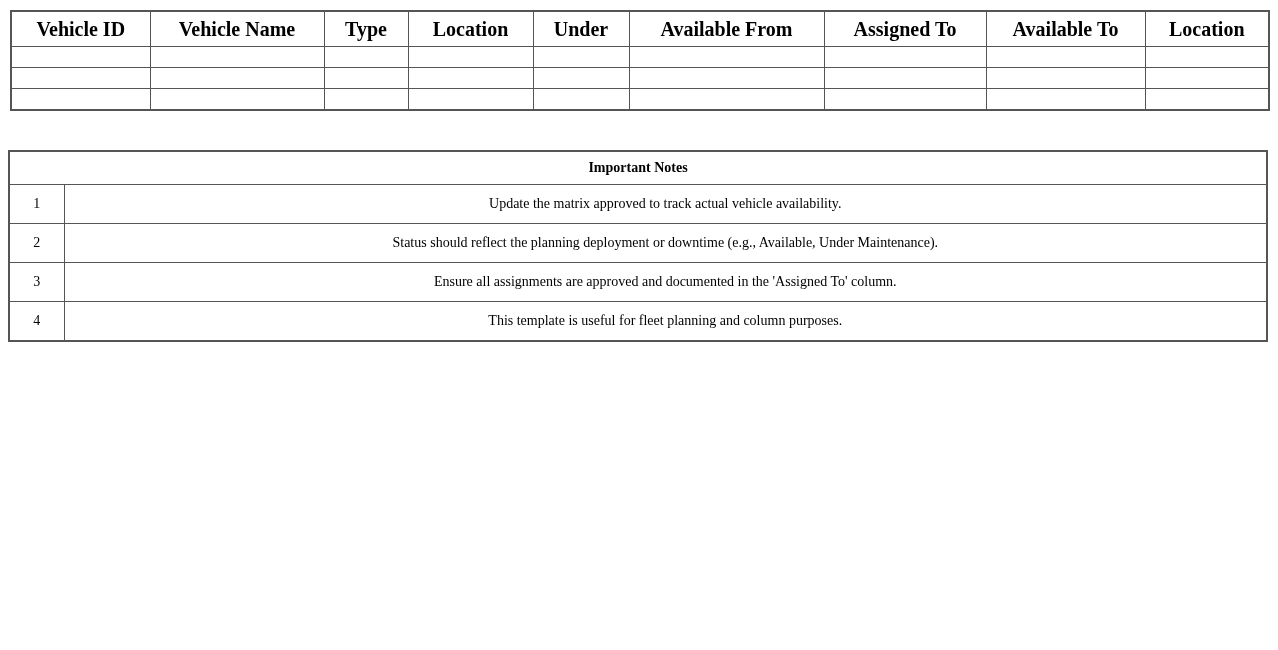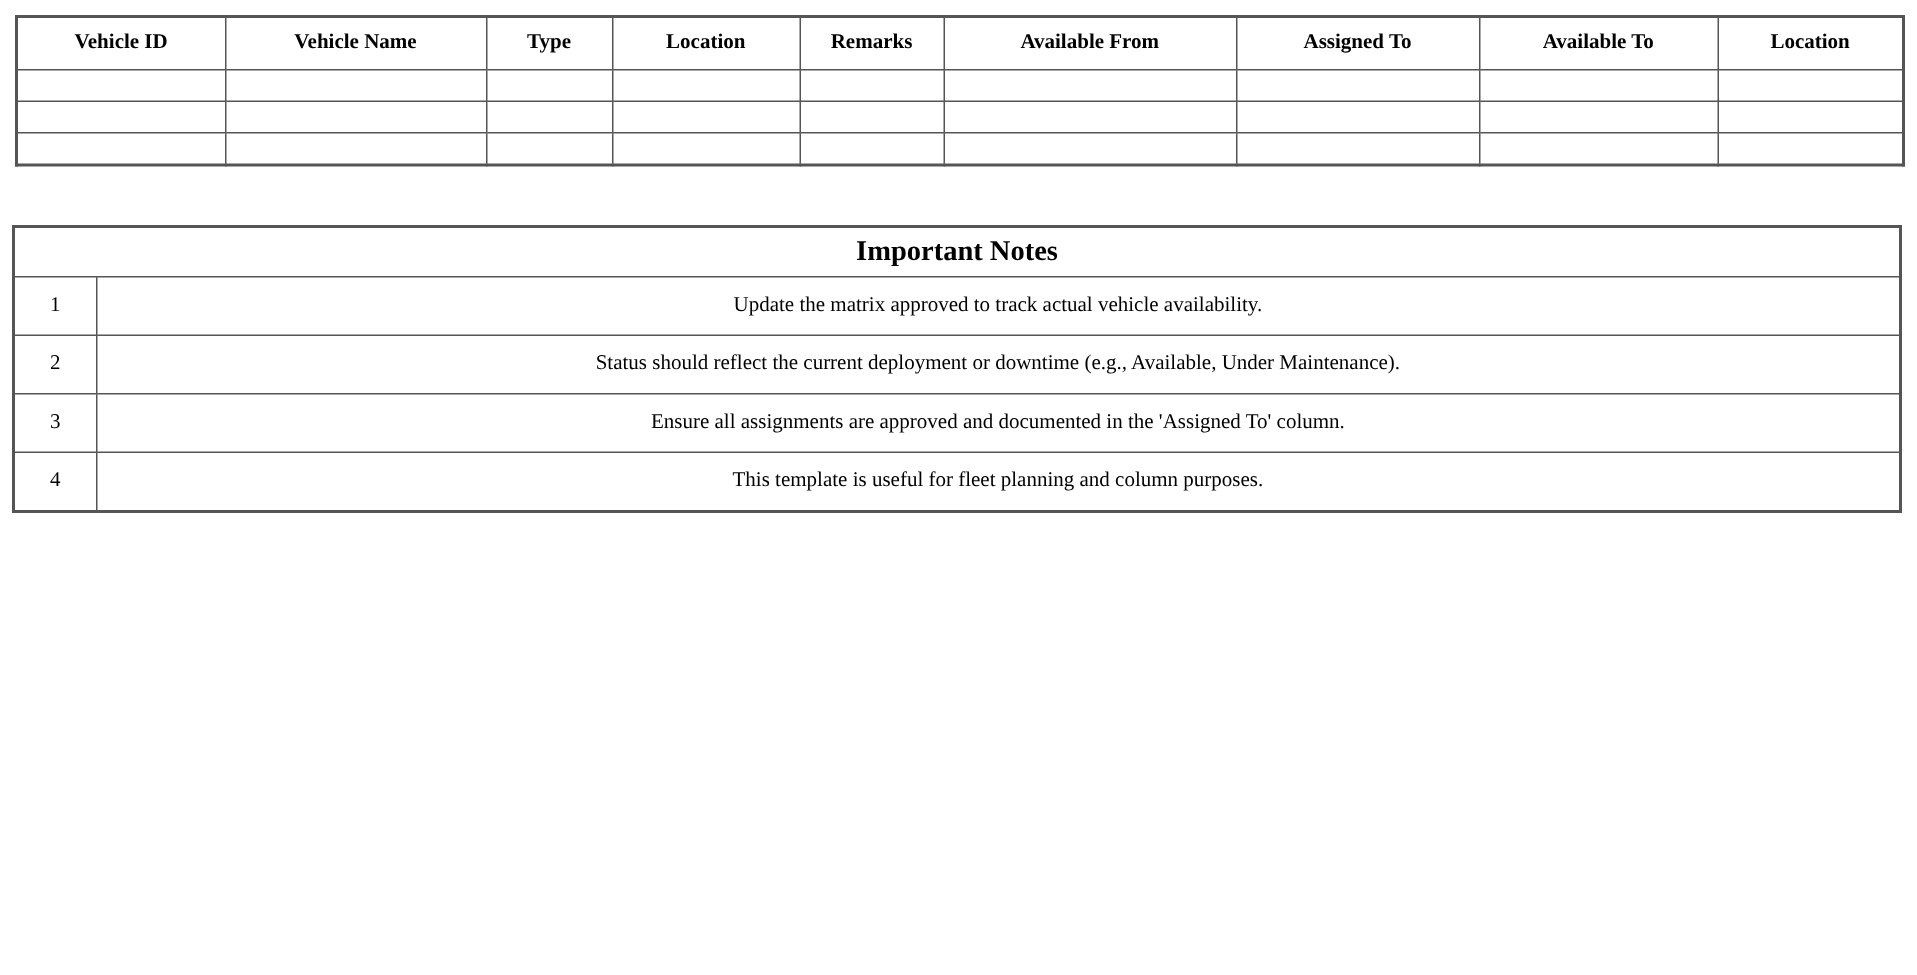--- a/index.html
+++ b/index.html
@@ -25,35 +25,35 @@
     white-space: nowrap;
   }
   
   .availability-table {
     margin: 10px 0 0 10px;
     width: 1258px;
     border: 2px solid #555555;
   }
   .availability-table th {
     height: 34px;
-    font-size: 14px;
+    font-size: 20px;
     font-weight: bold;
   }
   .availability-table td {
     height: 20px;
   }
   
   .notes-table {
     margin: 39px 0 0 8px;
     width: 1260px;
     border: 2px solid #555555;
   }
   .notes-table th {
     height: 32px;
-    font-size: 19px;
+    font-size: 14px;
     font-weight: bold;
   }
   .notes-table td {
     height: 38px;
     font-size: 14px;
     font-weight: normal;
   }
   .notes-table td.note-num {
     width: 55px;
   }
@@ -74,21 +74,21 @@
       <col style="width:162px">
       <col style="width:159px">
       <col style="width:124px">
     </colgroup>
     <thead>
       <tr>
         <th>Vehicle ID</th>
         <th>Vehicle Name</th>
         <th>Type</th>
         <th>Location</th>
-        <th>Remarks</th>
+        <th>Under</th>
         <th>Available From</th>
         <th>Assigned To</th>
         <th>Available To</th>
         <th>Location</th>
       </tr>
     </thead>
     <tbody>
       <tr>
         <td></td>
           <td></td>
@@ -135,21 +135,21 @@
         <th colspan="2">Important Notes</th>
       </tr>
     </thead>
     <tbody>
       <tr>
         <td class="note-num">1</td>
         <td>Update the matrix approved to track actual vehicle availability.</td>
       </tr>
       <tr>
         <td class="note-num">2</td>
-        <td>Status should reflect the current deployment or downtime (e.g., Available, Under Maintenance).</td>
+        <td>Status should reflect the planning deployment or downtime (e.g., Available, Under Maintenance).</td>
       </tr>
       <tr>
         <td class="note-num">3</td>
         <td>Ensure all assignments are approved and documented in the 'Assigned To' column.</td>
       </tr>
       <tr>
         <td class="note-num">4</td>
         <td>This template is useful for fleet planning and column purposes.</td>
       </tr>
     </tbody>

